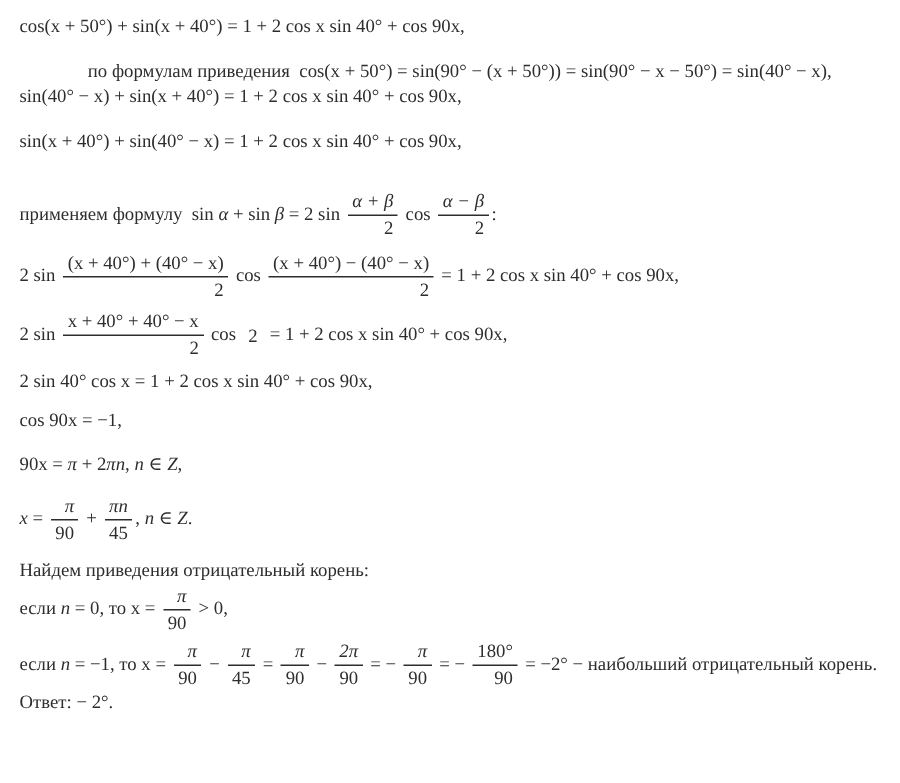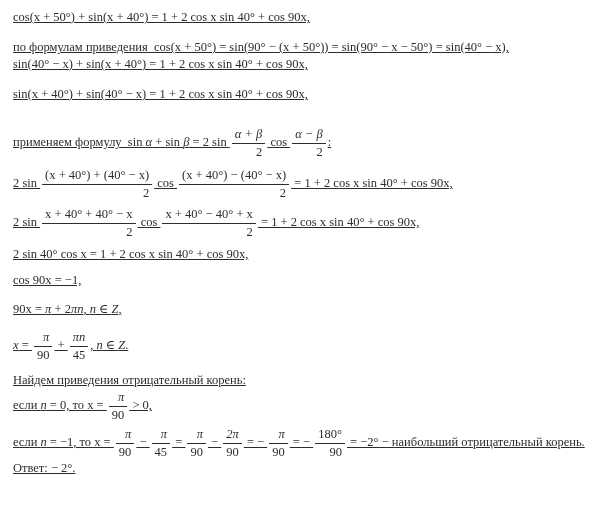--- a/index.html
+++ b/index.html
@@ -10,21 +10,21 @@
   body {
     width: 600px;
     height: 522px;
     box-sizing: border-box;
     padding: 9px 0 0 13px;
     overflow: hidden;
     font-family: "Liberation Serif", "DejaVu Serif", serif;
     font-size: 12.5px;
     color: #2d2d2d;
   }
-  .doc { width: 587px; text-decoration: underline; }
+  .doc { width: 587px; }
   .line {
     white-space: pre;
     line-height: 17px;
   }
   .it { font-style: italic; }
   .frac {
     display: inline-block;
     vertical-align: middle;
     text-align: right;
     padding: 0 2px;
@@ -34,21 +34,21 @@
     display: block;
     padding: 0 3px 1px 3px;
     border-bottom: 1px solid #2d2d2d;
   }
   .frac .den {
     display: block;
     padding: 1px 3px 0 3px;
   }
   
   .doc .line:nth-child(1)  { margin-bottom: 13px; }
-  .doc .line:nth-child(2)  { margin-bottom: 0; }
+  .doc .line:nth-child(2)  { margin-bottom: 0; text-align: center; }
   .doc .line:nth-child(3)  { margin-bottom: 13px; }
   .doc .line:nth-child(4)  { margin-bottom: 24px; }
   .doc .line:nth-child(5)  { margin-bottom: 8px; }
   .doc .line:nth-child(6)  { margin-bottom: 6px; }
   .doc .line:nth-child(7)  { margin-bottom: 6px; }
   .doc .line:nth-child(8)  { margin-bottom: 9px; }
   .doc .line:nth-child(9)  { margin-bottom: 12px; }
   .doc .line:nth-child(10) { margin-bottom: 12px; }
   .doc .line:nth-child(11) { margin-bottom: 9px; }
   .doc .line:nth-child(12) { margin-bottom: 1px; }
@@ -61,21 +61,21 @@
 </head>
 <body>
 
 <div class="doc">
     <div class="line"><span class="txt">cos(x + 50°) + sin(x + 40°) = 1 + 2 cos x sin 40° + cos 90x,</span></div>
     <div class="line"><span class="txt">по формулам приведения  cos(x + 50°) = sin(90° − (x + 50°)) = sin(90° − x − 50°) = sin(40° − x),</span></div>
     <div class="line"><span class="txt">sin(40° − x) + sin(x + 40°) = 1 + 2 cos x sin 40° + cos 90x,</span></div>
     <div class="line"><span class="txt">sin(x + 40°) + sin(40° − x) = 1 + 2 cos x sin 40° + cos 90x,</span></div>
     <div class="line"><span class="txt">применяем формулу  sin </span><span class="it">α</span><span class="txt"> + sin </span><span class="it">β</span><span class="txt"> = 2 sin </span><span class="frac"><span class="num it">α + β</span><span class="den">2</span></span><span class="txt"> cos </span><span class="frac"><span class="num it">α − β</span><span class="den">2</span></span><span class="txt">:</span></div>
     <div class="line"><span class="txt">2 sin </span><span class="frac"><span class="num">(x + 40°) + (40° − x)</span><span class="den">2</span></span><span class="txt"> cos </span><span class="frac"><span class="num">(x + 40°) − (40° − x)</span><span class="den">2</span></span><span class="txt"> = 1 + 2 cos x sin 40° + cos 90x,</span></div>
-    <div class="line"><span class="txt">2 sin </span><span class="frac"><span class="num">x + 40° + 40° − x</span><span class="den">2</span></span><span class="txt"> cos </span><span class="frac"><span class="num">x + 40° − 40° + x</span><span class="den">2</span></span><span class="txt"> = 1 + 2 cos x sin 40° + cos 90x,</span></div>
+    <div class="line"><span class="txt">2 sin </span><span class="frac"><span class="num">x + 40° + 40° − x</span><span class="den">2</span></span><span class="txt"> cos </span><span class="frac"><span class="den">2</span></span><span class="txt"> = 1 + 2 cos x sin 40° + cos 90x,</span></div>
     <div class="line"><span class="txt">2 sin 40° cos x = 1 + 2 cos x sin 40° + cos 90x,</span></div>
     <div class="line"><span class="txt">cos 90x = −1,</span></div>
     <div class="line"><span class="txt">90x = </span><span class="it">π</span><span class="txt"> + 2</span><span class="it">πn</span><span class="txt">, </span><span class="it">n</span><span class="txt"> ∈ </span><span class="it">Z</span><span class="txt">,</span></div>
     <div class="line"><span class="it">x</span><span class="txt"> = </span><span class="frac"><span class="num it">π</span><span class="den">90</span></span><span class="txt"> + </span><span class="frac"><span class="num it">πn</span><span class="den">45</span></span><span class="txt">, </span><span class="it">n</span><span class="txt"> ∈ </span><span class="it">Z</span><span class="txt">.</span></div>
     <div class="line"><span class="txt">Найдем приведения отрицательный корень:</span></div>
     <div class="line"><span class="txt">если </span><span class="it">n</span><span class="txt"> = 0, то x = </span><span class="frac"><span class="num it">π</span><span class="den">90</span></span><span class="txt"> &gt; 0,</span></div>
     <div class="line"><span class="txt">если </span><span class="it">n</span><span class="txt"> = −1, то x = </span><span class="frac"><span class="num it">π</span><span class="den">90</span></span><span class="txt"> − </span><span class="frac"><span class="num it">π</span><span class="den">45</span></span><span class="txt"> = </span><span class="frac"><span class="num it">π</span><span class="den">90</span></span><span class="txt"> − </span><span class="frac"><span class="num it">2π</span><span class="den">90</span></span><span class="txt"> = − </span><span class="frac"><span class="num it">π</span><span class="den">90</span></span><span class="txt"> = − </span><span class="frac"><span class="num">180°</span><span class="den">90</span></span><span class="txt"> = −2° − наибольший отрицательный корень.</span></div>
     <div class="line"><span class="txt">Ответ: − 2°.</span></div>
   </div>
 

